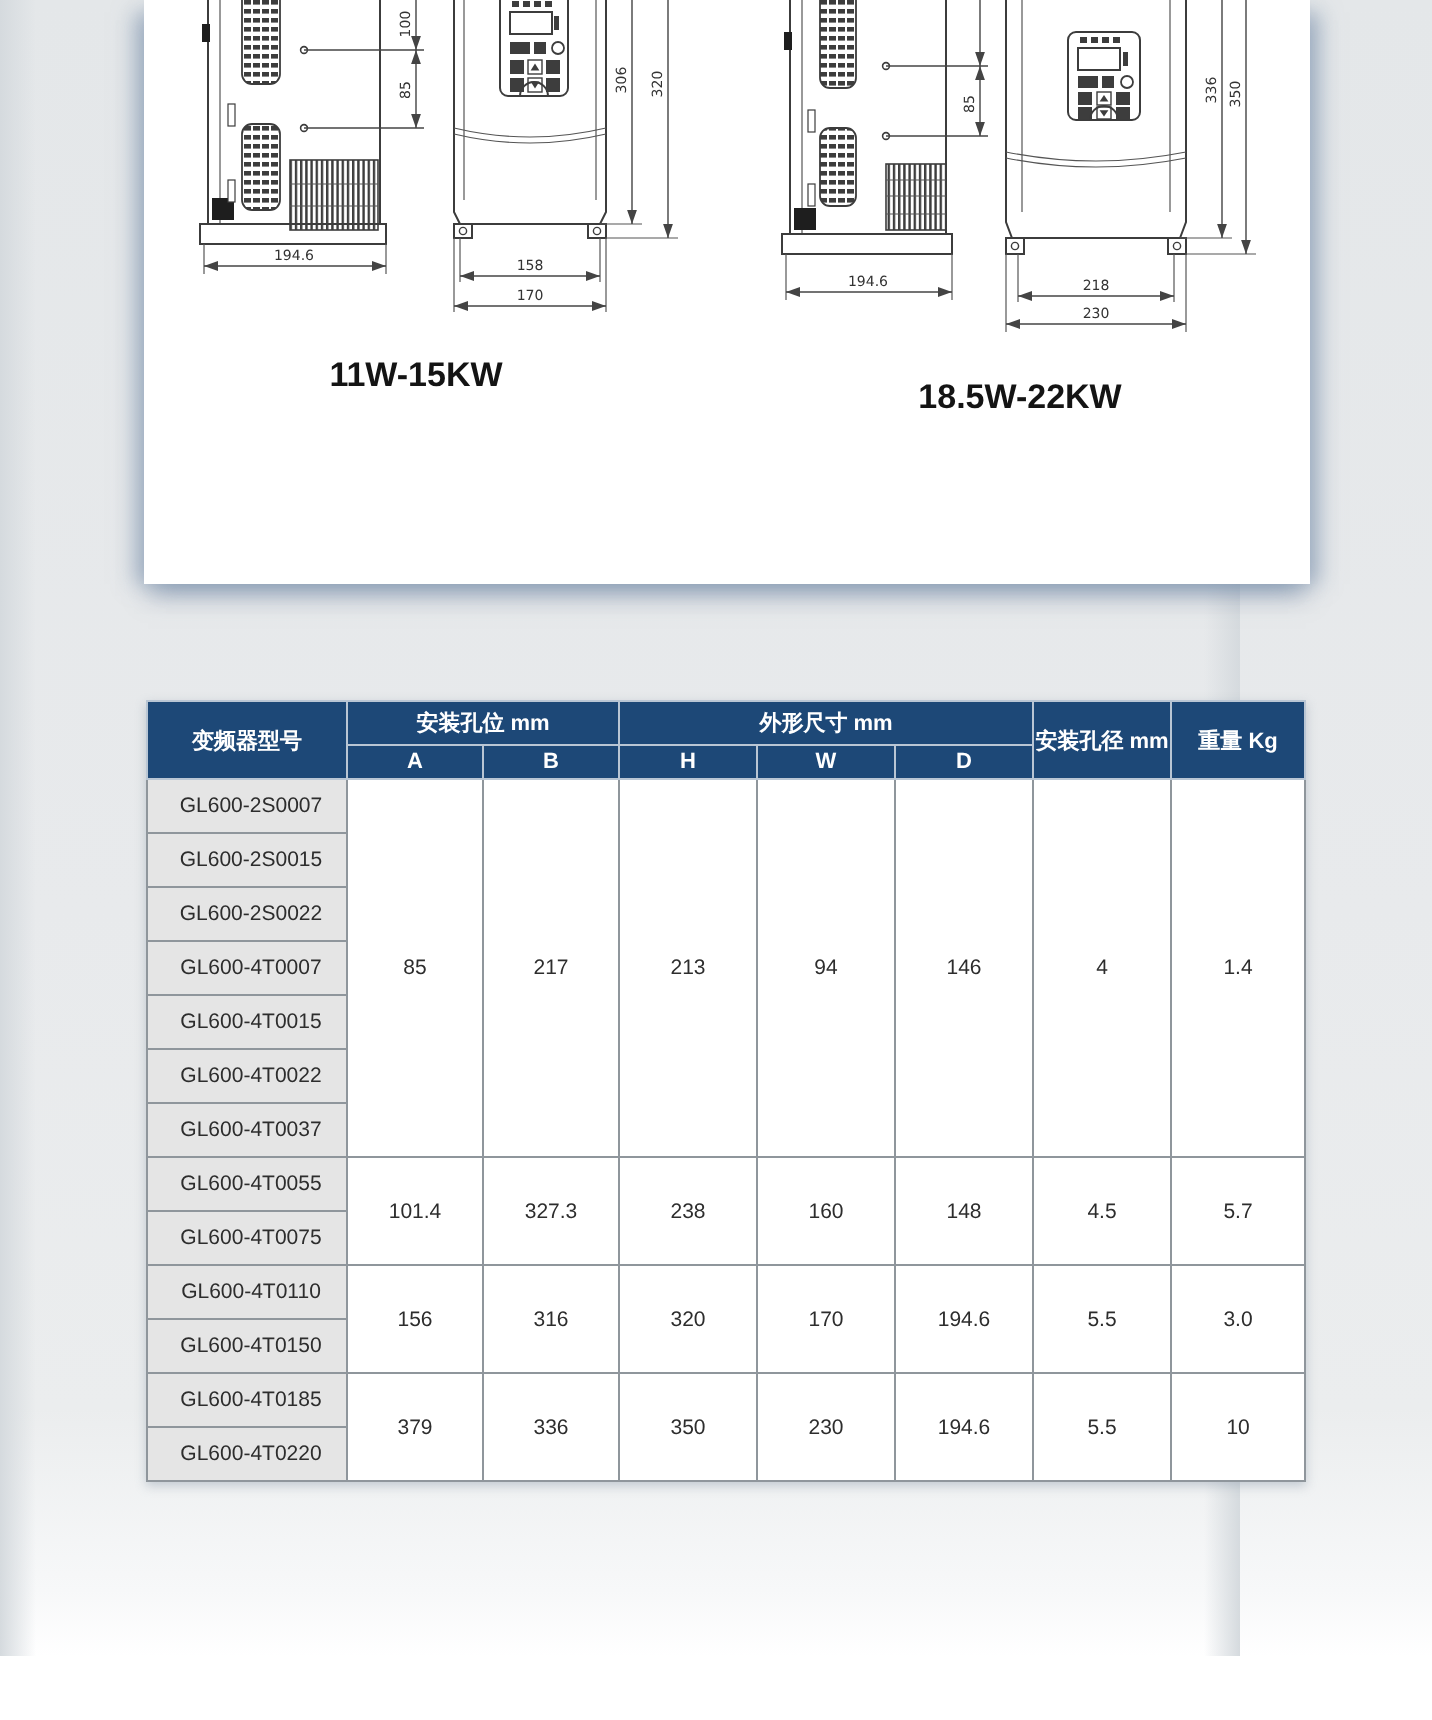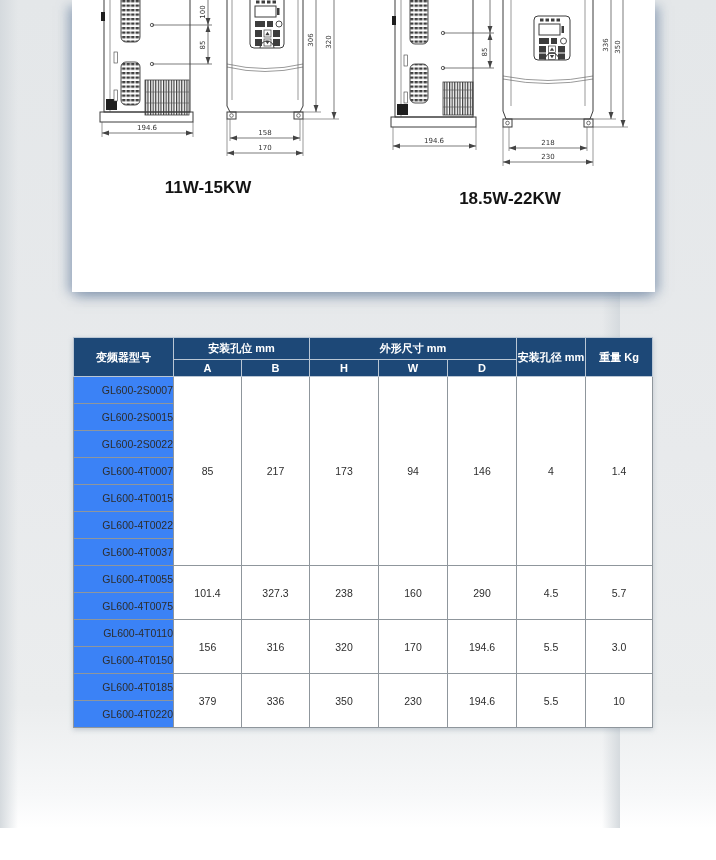--- a/index.html
+++ b/index.html
@@ -22,29 +22,29 @@
   .panel svg{display:block}
 
   svg text{font-family:"DejaVu Sans",sans-serif}
   .dimtext{font-size:7px;fill:#333}
   .fig-label{font-size:17px;font-weight:bold;fill:#141414;font-family:"Liberation Sans",sans-serif}
   .ol{fill:none;stroke:#3c3c3c;stroke-width:1}
   .tl{fill:none;stroke:#555;stroke-width:0.6}
   .dl{fill:none;stroke:#444;stroke-width:0.7}
 
   
-  table.spec{position:absolute;left:73px;top:337px;width:579px;border-collapse:collapse;
+  table.spec{position:absolute;left:73px;top:350px;width:579px;border-collapse:collapse;
     table-layout:fixed;background:#fff;box-shadow:0 2px 5px rgba(140,155,170,.45)}
   table.spec th{background:#1d4877;color:#fff;font-weight:bold;font-size:11px;
     border:1px solid #b9c6d4;text-align:center;padding:0}
   table.spec thead tr.h1 th{height:22px}
   table.spec thead tr.h2 th{height:17px}
   table.spec td{border:1px solid #8f969c;font-size:10.5px;color:#2d2d2d;height:27px;
     background:#fff;padding:0}
-  table.spec td.model{text-align:right;padding-left:4px;background:#3b82f6}
+  table.spec td.model{text-align:center;padding-left:4px;background:#e5e5e5}
   table.spec td.val{text-align:center}
 </style>
 </head>
 <body>
 
 <div class="canvas">
   <div class="backdrop"></div>
   <div class="edge l"></div>
   <div class="edge r"></div>
 
@@ -259,21 +259,21 @@
         <th>H</th>
         <th>W</th>
         <th>D</th>
       </tr>
     </thead>
     <tbody id="spec-body">
         <tr>
           <td class="model">GL600-2S0007</td>
           <td rowspan="7" class="val">85</td>
           <td rowspan="7" class="val">217</td>
-          <td rowspan="7" class="val">173</td>
+          <td rowspan="7" class="val">213</td>
           <td rowspan="7" class="val">94</td>
           <td rowspan="7" class="val">146</td>
           <td rowspan="7" class="val">4</td>
           <td rowspan="7" class="val">1.4</td>
         </tr>
         <tr>
           <td class="model">GL600-2S0015</td>
         </tr>
         <tr>
           <td class="model">GL600-2S0022</td>
@@ -289,21 +289,21 @@
         </tr>
         <tr>
           <td class="model">GL600-4T0037</td>
         </tr>
         <tr>
           <td class="model">GL600-4T0055</td>
           <td rowspan="2" class="val">101.4</td>
           <td rowspan="2" class="val">327.3</td>
           <td rowspan="2" class="val">238</td>
           <td rowspan="2" class="val">160</td>
-          <td rowspan="2" class="val">290</td>
+          <td rowspan="2" class="val">148</td>
           <td rowspan="2" class="val">4.5</td>
           <td rowspan="2" class="val">5.7</td>
         </tr>
         <tr>
           <td class="model">GL600-4T0075</td>
         </tr>
         <tr>
           <td class="model">GL600-4T0110</td>
           <td rowspan="2" class="val">156</td>
           <td rowspan="2" class="val">316</td>

